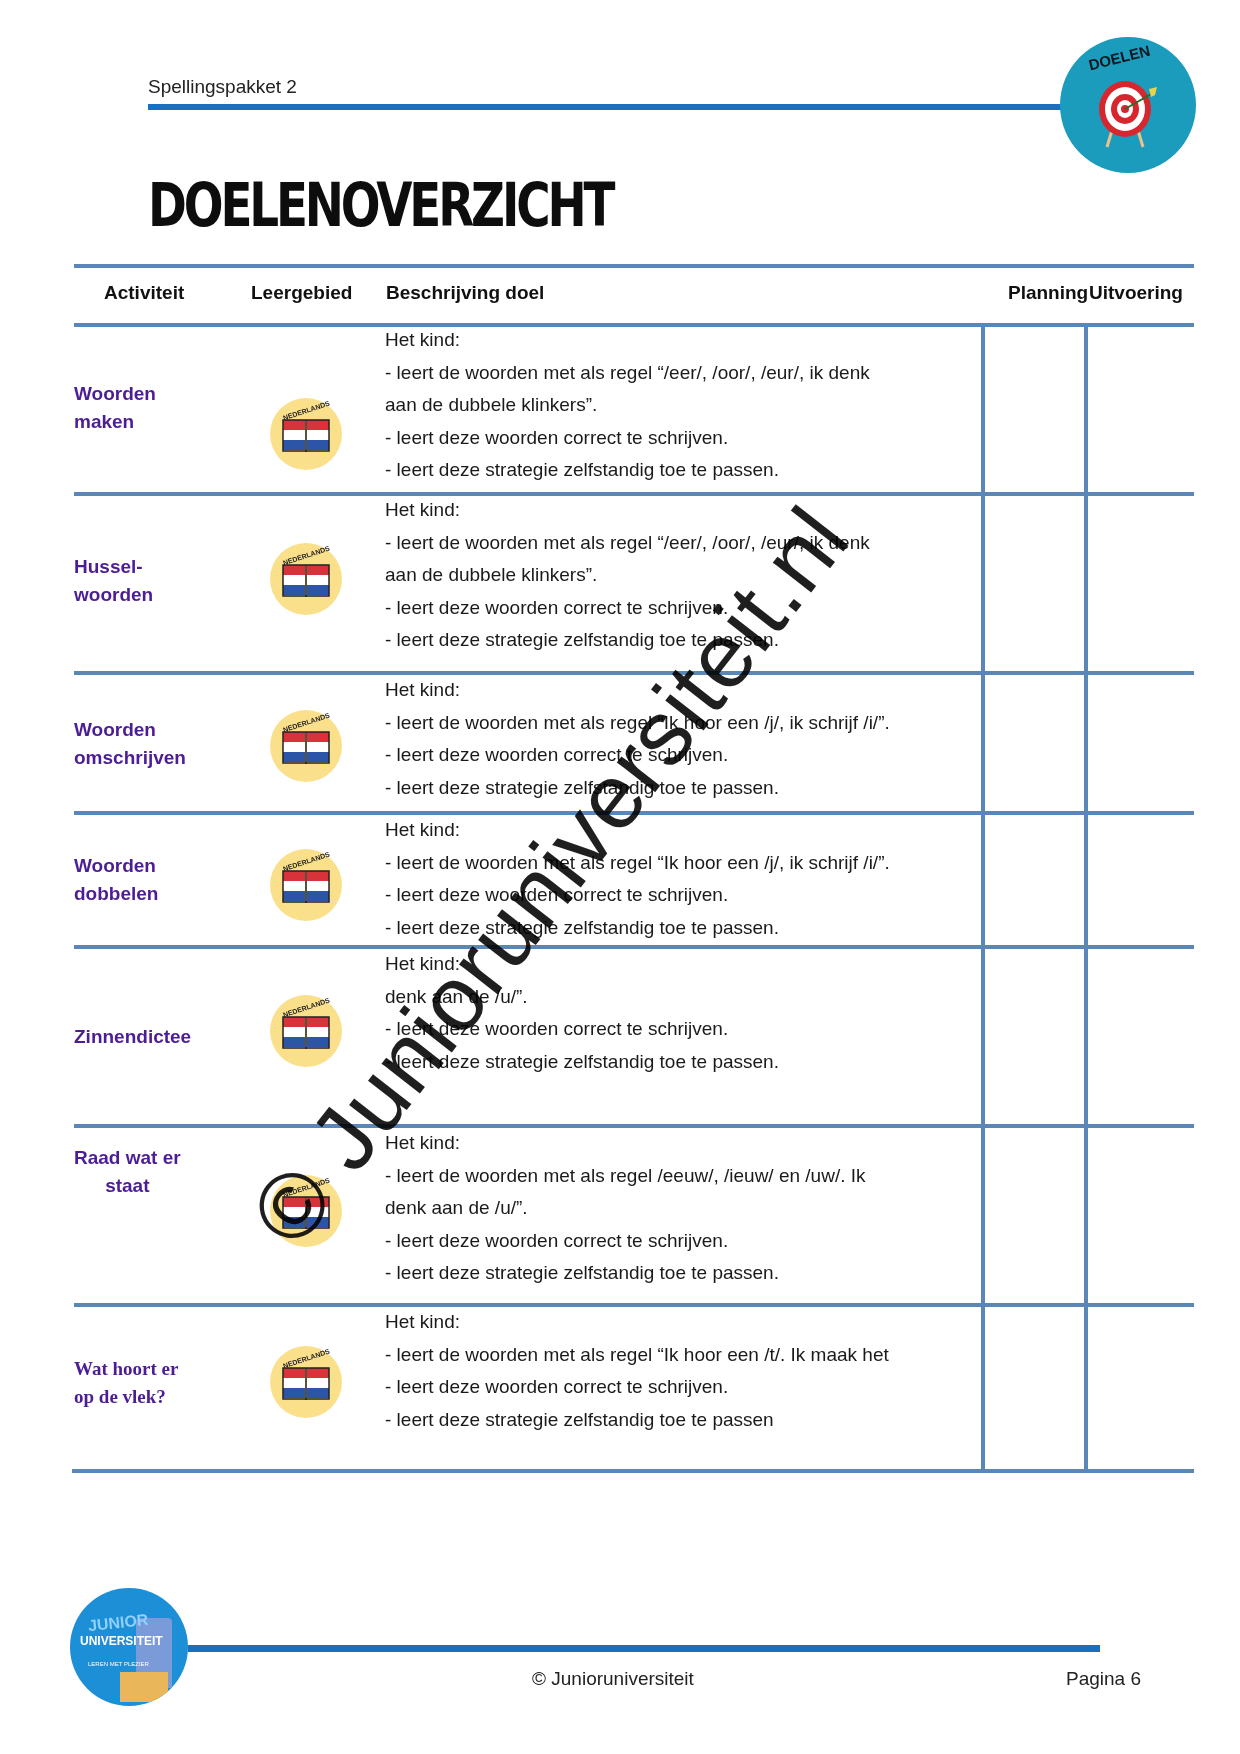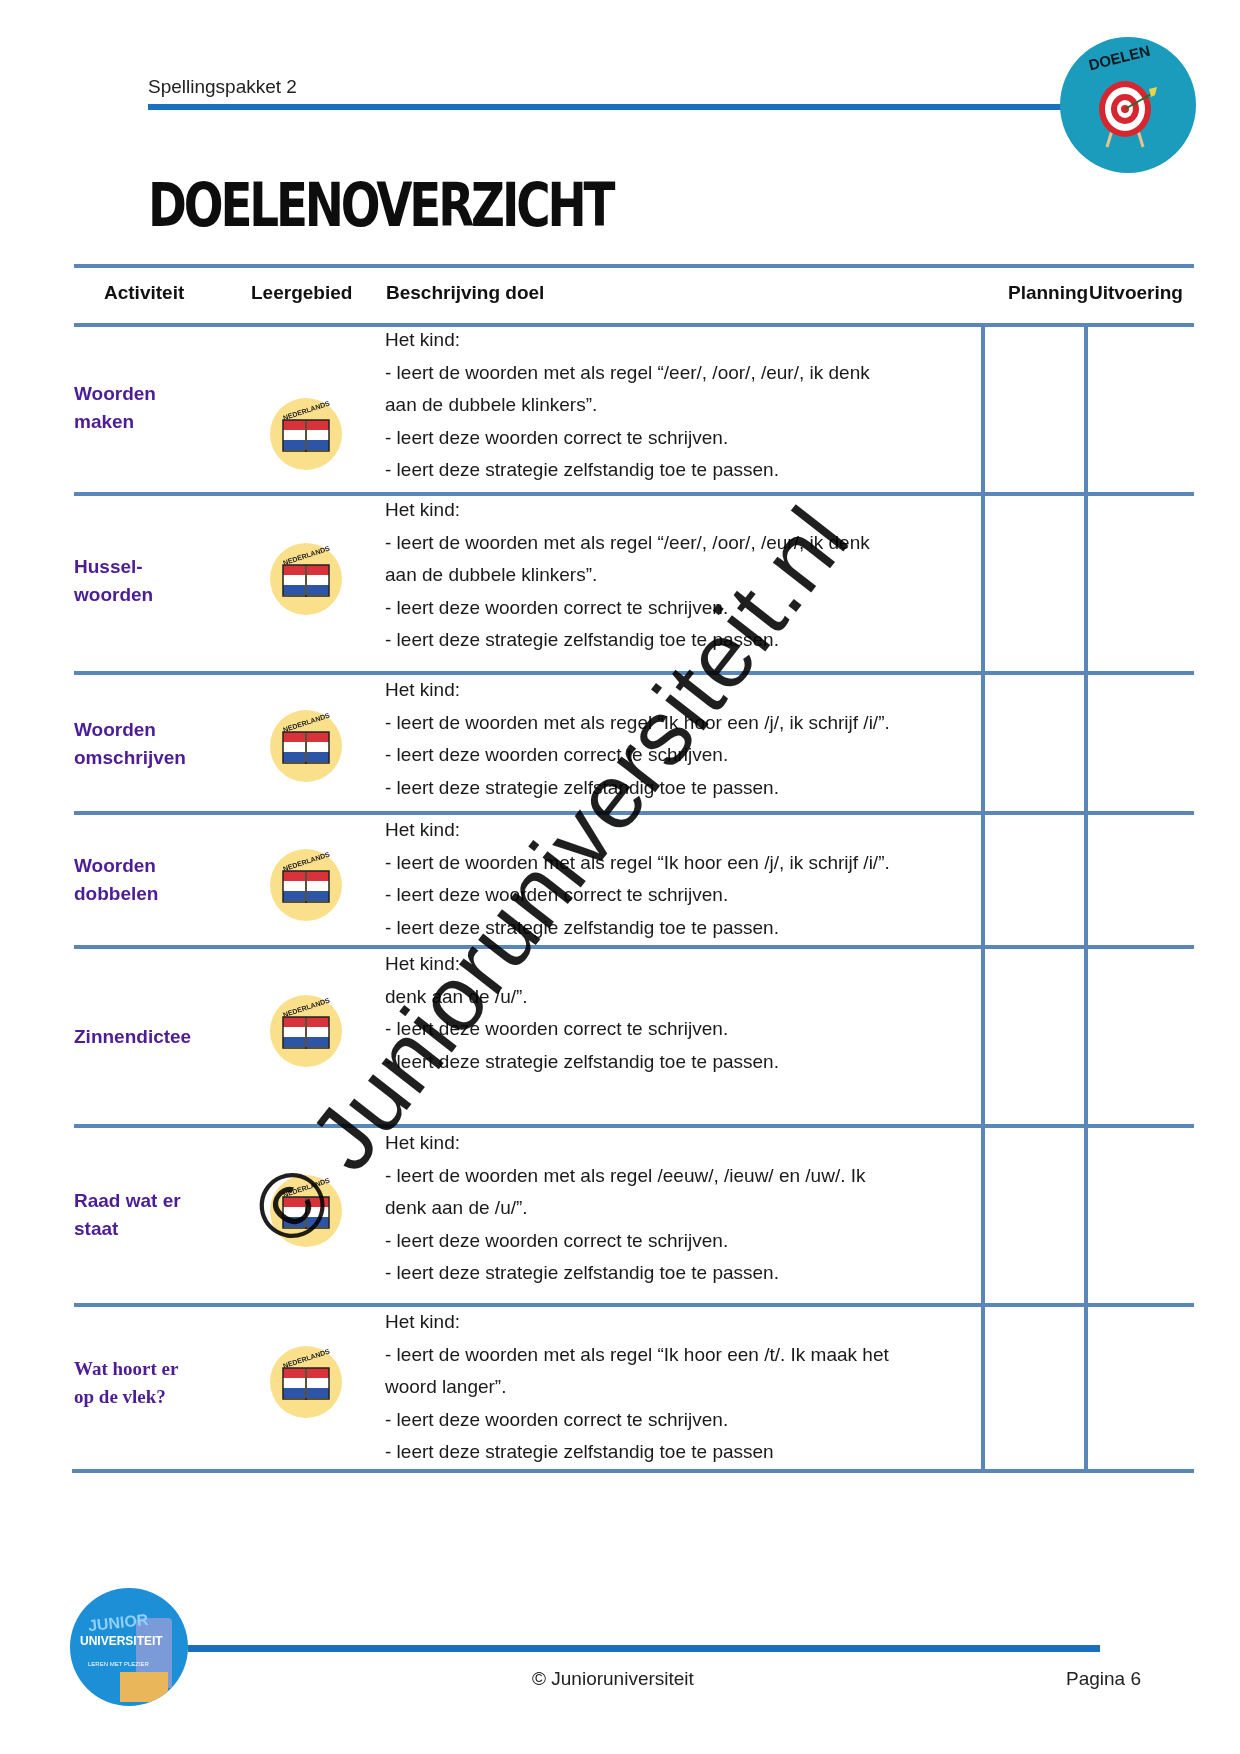--- a/index.html
+++ b/index.html
@@ -189,21 +189,21 @@
       <line x1="24" y1="2" x2="24" y2="34" stroke="#222" stroke-width="1.5"></line>
   </svg>
 </div>
 <div class="desc" style="top:948px;">
   <div>Het kind:</div>
   <div>denk aan de /u/”.</div>
   <div>- leert deze woorden correct te schrijven.</div>
   <div>- leert deze strategie zelfstandig toe te passen.</div>
 </div>
 
-<div class="act" style="top:1187px;">
+<div class="act" style="top:1144px;text-align:center;">
   <div>Raad wat er</div>
   <div>staat</div>
 </div>
 <div class="subject" style="left:270px; top:1175px;">
   <span class="label">NEDERLANDS</span>
   <svg width="48" height="36" viewBox="0 0 48 36">
     <rect x="1" y="2" width="22" height="10" fill="#d8323a"></rect>
       <rect x="1" y="12" width="22" height="10" fill="#fff"></rect>
       <rect x="1" y="22" width="22" height="10" fill="#2c55a8"></rect>
     <rect x="25" y="2" width="22" height="10" fill="#d8323a"></rect>
@@ -234,21 +234,20 @@
     <rect x="25" y="2" width="22" height="10" fill="#d8323a"></rect>
       <rect x="25" y="12" width="22" height="10" fill="#fff"></rect>
       <rect x="25" y="22" width="22" height="10" fill="#2c55a8"></rect>
     <rect x="1" y="2" width="46" height="31" fill="none" stroke="#222" stroke-width="1.5"></rect>
       <line x1="24" y1="2" x2="24" y2="34" stroke="#222" stroke-width="1.5"></line>
   </svg>
 </div>
 <div class="desc" style="top:1306px;">
   <div>Het kind:</div>
   <div>- leert de woorden met als regel “Ik hoor een /t/. Ik maak het</div>
-  <div>woord langer”.</div>
   <div>- leert deze woorden correct te schrijven.</div>
   <div>- leert deze strategie zelfstandig toe te passen</div>
 </div>
 
 <div class="abs watermark">© Junioruniversiteit.nl</div>
 
 <div class="abs footer-logo">
   <div class="bld"></div>
   <div class="roof"></div>
   <span class="l1">JUNIOR</span>

